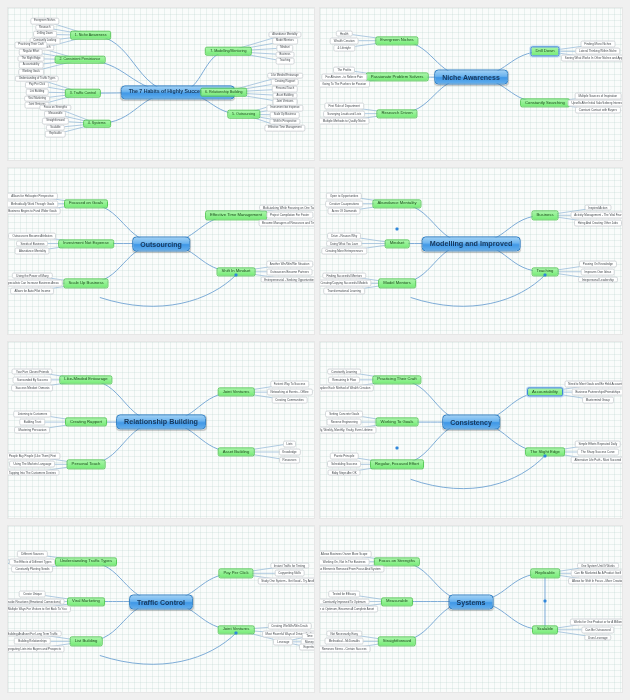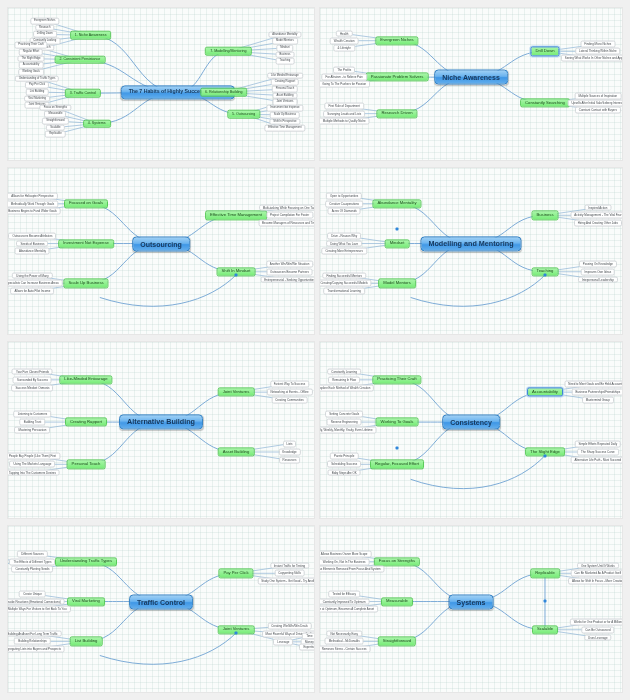--- a/index.html
+++ b/index.html
@@ -271,21 +271,21 @@
         <path d="M151,75.53 C187.995,75.53 187.995,47.309999999999995 224.99,47.309999999999995" class="thick"></path>
         <path d="M224.99,47.309999999999995 L277.84000000000003,39.507999999999996"></path>
         <path d="M224.99,47.309999999999995 L277.84000000000003,47.309999999999995"></path>
         <path d="M224.99,47.309999999999995 L277.84000000000003,55.111999999999995"></path>
         <path d="M151,75.53 C187.995,75.53 187.995,103.75 224.99,103.75" class="thick"></path>
         <path d="M224.99,103.75 L277.84000000000003,95.94800000000001"></path>
         <path d="M224.99,103.75 L277.84000000000003,103.75"></path>
         <path d="M224.99,103.75 L277.84000000000003,111.55199999999999"></path>
         <path d="M90.6,129.48000000000002 C151,149.4 199.32000000000002,132.8 224.99,107.07000000000001" class="thick"></path>
       </svg>
-      <div class="node n-root" style="left: 151px; top: 75.53px; font-size: 7.2px;">Modelling and Mentoring</div>
+      <div class="node n-root" style="left: 151px; top: 75.53px; font-size: 7.2px;">Modelling and Improved</div>
       <div class="node n-branch" style="left: 77.01px; top: 35.69px; font-size: 4.2px;">Abundance Mentality</div>
       <div class="node n-leaf" style="left: 24.16px; top: 27.888px; font-size: 2.9px;">Open to Opportunities</div>
       <div class="node n-leaf" style="left: 24.16px; top: 35.69px; font-size: 2.9px;">Creative Co-operations</div>
       <div class="node n-leaf" style="left: 24.16px; top: 43.492px; font-size: 2.9px;">Acres Of Diamonds</div>
       <div class="node n-branch" style="left: 77.01px; top: 75.53px; font-size: 4.2px;">Mindset</div>
       <div class="node n-leaf" style="left: 24.16px; top: 67.728px; font-size: 2.9px;">Drive  -  Reason Why</div>
       <div class="node n-leaf" style="left: 24.16px; top: 75.53px; font-size: 2.9px;">Doing What You Love</div>
       <div class="node n-leaf" style="left: 24.16px; top: 83.332px; font-size: 2.9px;">Creating More Entrepreneurs</div>
       <div class="node n-branch" style="left: 77.01px; top: 115.37px; font-size: 4.2px;">Model Mentors</div>
       <div class="node n-leaf" style="left: 24.16px; top: 107.568px; font-size: 2.9px;">Finding Successful Mentors</div>
@@ -318,21 +318,21 @@
         <path d="M78.03,122.32 L24.480000000000004,130.59199999999998"></path>
         <path d="M153,80.08 C190.485,80.08 190.485,50.16 227.97,50.16" class="thick"></path>
         <path d="M227.97,50.16 L281.52,41.888"></path>
         <path d="M227.97,50.16 L281.52,50.16"></path>
         <path d="M227.97,50.16 L281.52,58.431999999999995"></path>
         <path d="M153,80.08 C190.485,80.08 190.485,110 227.97,110" class="thick"></path>
         <path d="M227.97,110 L281.52,101.728"></path>
         <path d="M227.97,110 L281.52,110"></path>
         <path d="M227.97,110 L281.52,118.272"></path>
       </svg>
-      <div class="node n-root" style="left: 153px; top: 80.08px; font-size: 7.2px;">Alternative Building</div>
+      <div class="node n-root" style="left: 153px; top: 80.08px; font-size: 7.2px;">Relationship Building</div>
       <div class="node n-branch" style="left: 78.03px; top: 37.84px; font-size: 4.2px;">Like-Minded Entourage</div>
       <div class="node n-leaf" style="left: 24.48px; top: 29.568px; font-size: 2.9px;">Your Five Closest Friends</div>
       <div class="node n-leaf" style="left: 24.48px; top: 37.84px; font-size: 2.9px;">Surrounded By Success</div>
       <div class="node n-leaf" style="left: 24.48px; top: 46.112px; font-size: 2.9px;">Success Mindset Osmosis</div>
       <div class="node n-branch" style="left: 78.03px; top: 80.08px; font-size: 4.2px;">Creating Rapport</div>
       <div class="node n-leaf" style="left: 24.48px; top: 71.808px; font-size: 2.9px;">Listening to Customers</div>
       <div class="node n-leaf" style="left: 24.48px; top: 80.08px; font-size: 2.9px;">Building Trust</div>
       <div class="node n-leaf" style="left: 24.48px; top: 88.352px; font-size: 2.9px;">Mastering Persuasion</div>
       <div class="node n-branch" style="left: 78.03px; top: 122.32px; font-size: 4.2px;">Personal Touch</div>
       <div class="node n-leaf" style="left: 24.48px; top: 114.048px; font-size: 2.9px;">People Buy People (Like Them) First</div>

